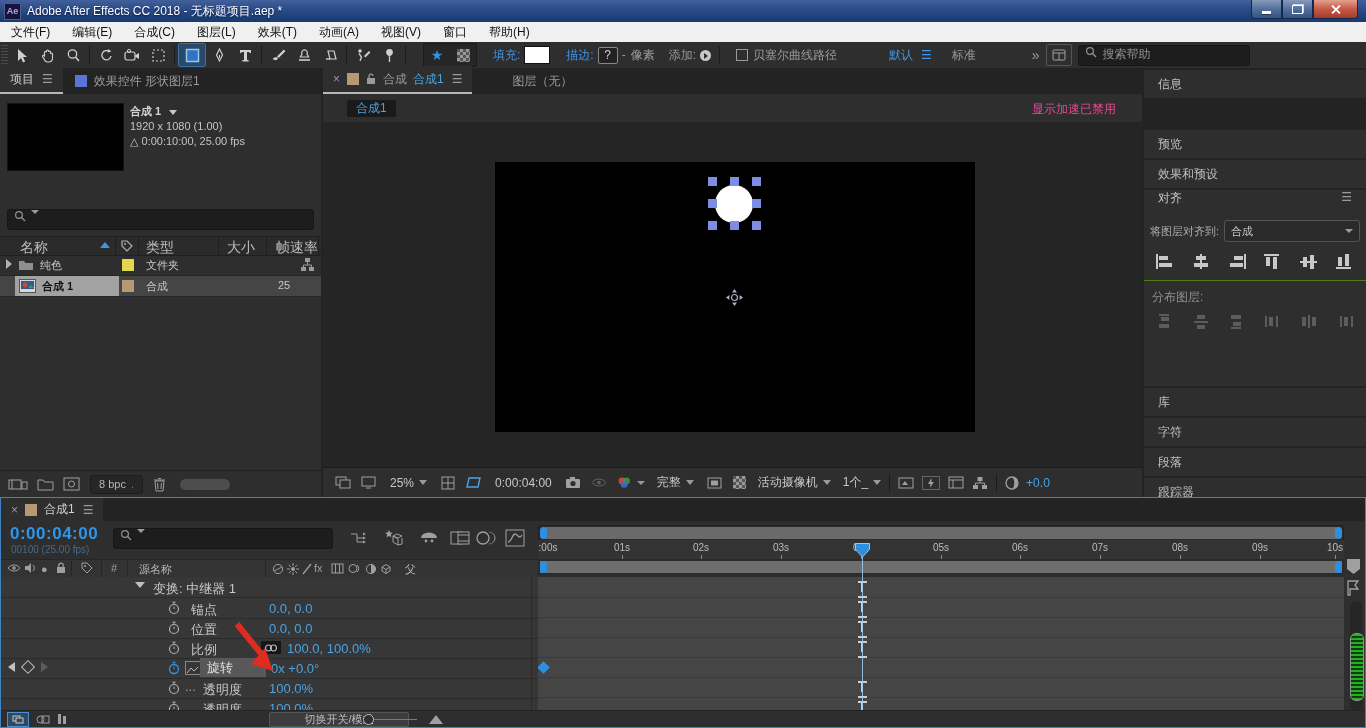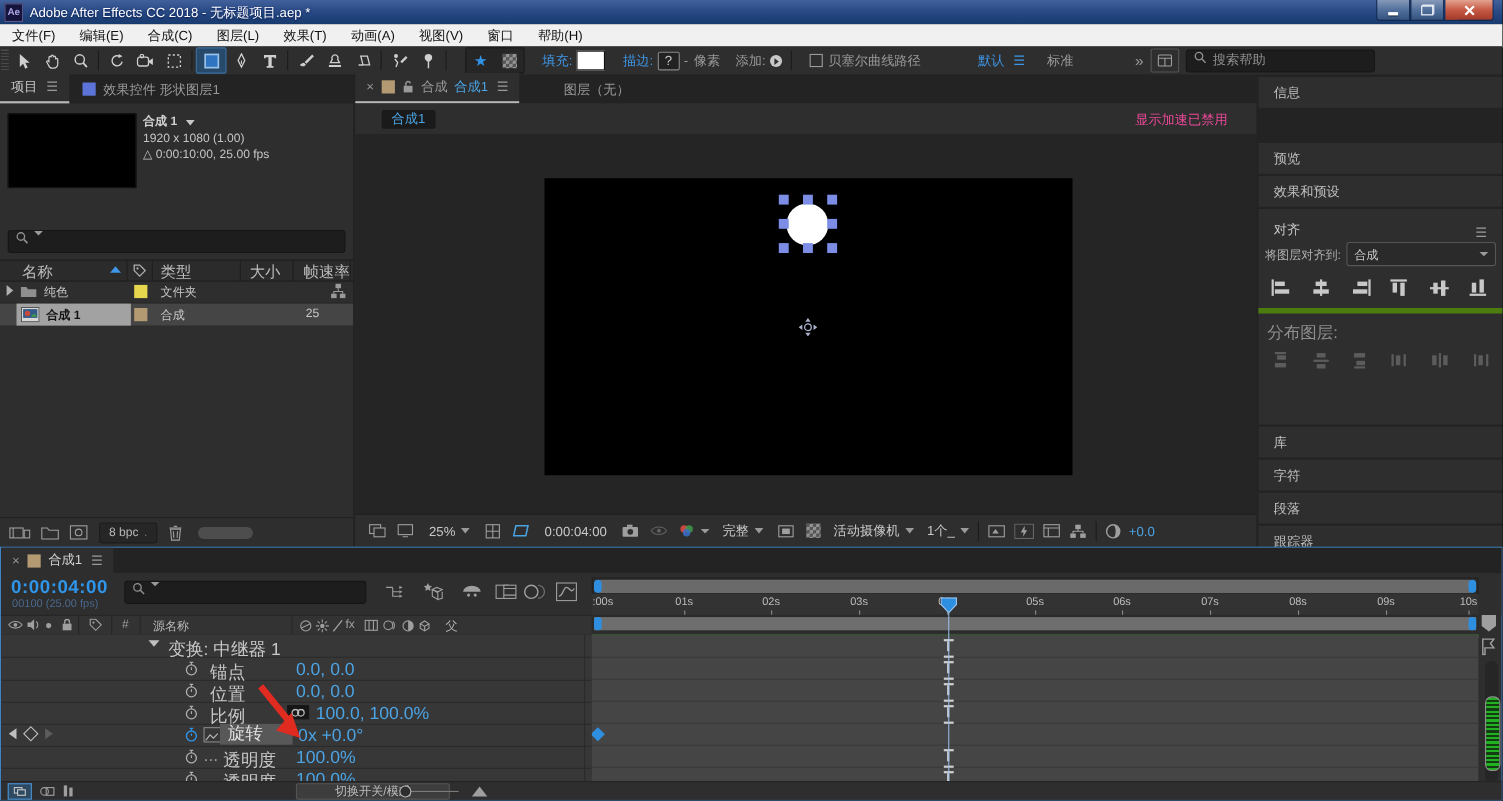--- a/index.html
+++ b/index.html
@@ -81,21 +81,21 @@
   .sel{display:flex;align-items:center;background:#2a2a2a;border:1px solid #555;border-radius:3px;height:20px;padding:0 6px;color:#c8c8c8;}
   
   .timeline{position:absolute;left:0;top:497px;width:1364px;height:229px;background:#2e2e2e;border:1px solid #3f83c4;}
   .tl-tabbar{position:absolute;left:0;top:0;right:0;height:23px;background:#232323;display:flex;}
   .tl-tab{background:#2e2e2e;display:flex;align-items:center;padding:0 10px;height:23px;}
   .tcode{position:absolute;left:9px;top:3px;font-size:17px;font-weight:bold;color:#2f95e8;letter-spacing:.5px;}
   .fps{position:absolute;left:10px;top:23px;font-size:10px;color:#49688c;}
   .tl-controls{position:absolute;left:0;top:23px;right:0;height:38px;background:#2e2e2e;}
   .tl-header{position:absolute;left:0;top:61px;width:537px;height:17px;background:#333;border-top:1px solid #262626;border-bottom:1px solid #262626;font-size:11px;color:#b8b8b8;}
   .tl-rows{position:absolute;left:0;top:79px;width:537px;bottom:16px;background:#373737;overflow:hidden;}
-  .tl-row{position:absolute;left:0;width:537px;height:20px;border-bottom:1px solid #2b2b2b;font-size:16px;}
+  .tl-row{position:absolute;left:0;width:537px;height:20px;border-bottom:1px solid #2b2b2b;font-size:13px;}
   .tl-track{position:absolute;left:537px;top:79px;right:21px;bottom:16px;background:#454545;overflow:hidden;}
   .trackline{position:absolute;left:0;right:0;height:1px;background:#3a3a3a;}
   .pname{color:#c8c8c8;} .pval{color:#4ba3e3;}
   .stopwatch{position:absolute;width:14px;height:14px;color:#b0b0b0;}
   .ruler{position:absolute;left:537px;top:42px;right:21px;height:19px;background:#333;color:#bdbdbd;font-size:10px;}
   .rlabel{position:absolute;top:2px;transform:translateX(-50%);}
   .rtick{position:absolute;bottom:0;width:1px;height:4px;background:#8a8a8a;}
   .navbar{position:absolute;left:537px;top:27px;right:21px;height:14px;background:#2b2b2b;border:1px solid #222;}
   .navthumb{position:absolute;left:1px;right:1px;top:1px;bottom:1px;background:#6a6a6a;border-radius:6px;}
   .navcap{position:absolute;top:1px;bottom:1px;width:7px;background:#2e8fe0;border-radius:5px;}
@@ -497,21 +497,21 @@
     <div class="sb-head" style="top:2px;">
         <span>信息</span>
       </div>
     <div class="sb-head" style="top:62px;">
         <span>预览</span>
       </div>
     <div class="sb-head" style="top:92px;">
         <span>效果和预设</span>
       </div>
     <div class="abs" style="top:122px;left:0;right:0;height:196px;background:#2e2e2e;">
-      <div style="display:flex;align-items:flex-end;height:28px;padding:0 14px;">
+      <div style="display:flex;align-items:flex-start;height:28px;padding:0 14px;">
         <span>对齐</span>
         <span class="menu3" style="margin-left:auto;">☰</span>
       </div>
       <div style="display:flex;align-items:center;padding:2px 6px 0 6px;font-size:11px;color:#b0b0b0;">
         <span>将图层对齐到:</span>
         <div class="sel" style="margin-left:5px;flex:1;">
           <span>合成</span>
           <span class="caret" style="margin-left:auto;border-top-width:4px;"></span>
         </div>
       </div>
@@ -552,21 +552,21 @@
             </svg>
           </div>
         <div class="alignbtn">
             <svg width="20" height="17" viewBox="0 0 20 17">
               <rect x="1" y="14" width="15" height="2" fill="currentColor"></rect>
               <rect x="3" y="4" width="4" height="9" fill="currentColor"></rect>
               <rect x="10" y="1" width="4" height="12" fill="currentColor"></rect>
             </svg>
           </div>
       </div>
-      <div style="padding:8px 8px 0 8px;font-size:15px;color:#8f8f8f;border-top:5px solid #4d7c0f;margin-top:8px;">
+      <div style="padding:8px 8px 0 8px;font-size:12px;color:#8f8f8f;border-top:1px solid #4d7c0f;margin-top:8px;">
         <span>分布图层:</span>
       </div>
       <div style="display:flex;justify-content:space-between;padding:4px 8px 0 8px;">
         <div class="alignbtn dim">
             <svg width="20" height="17" viewBox="0 0 20 17">
               <rect x="4" y="1" width="10" height="2" fill="currentColor"></rect>
               <rect x="6" y="4" width="8" height="4" fill="currentColor"></rect>
               <rect x="4" y="11" width="10" height="4" fill="currentColor"></rect>
             </svg>
           </div>

